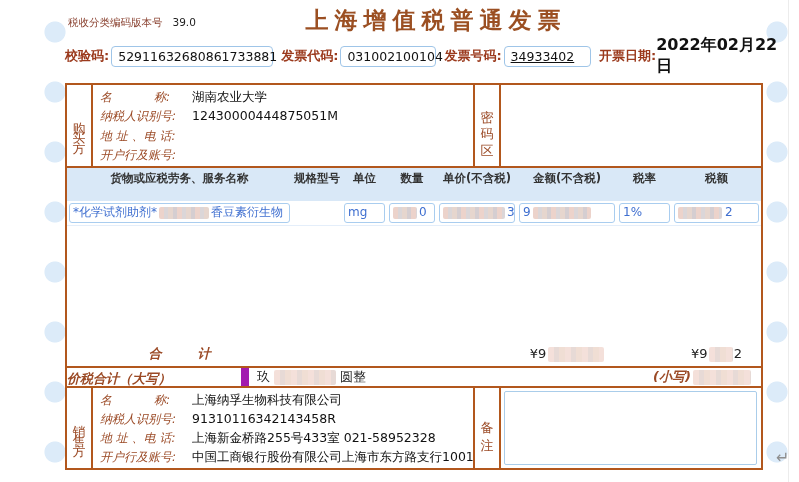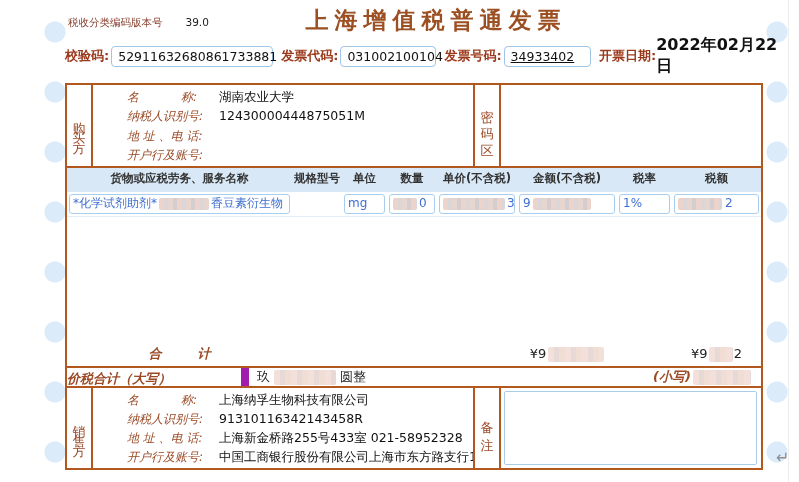--- a/index.html
+++ b/index.html
@@ -9,21 +9,21 @@
   .dots{position:absolute;top:0;bottom:0;width:22px;
         background-image:radial-gradient(circle 11px at 11px 12px,#dcebf9 92%,rgba(220,235,249,0) 100%);
         background-size:22px 60px;background-repeat:repeat-y;background-position:0 20px;}
   .dots.left{left:44px;}
   .dots.right{left:766px;}
   .vline-right{position:absolute;top:0;bottom:0;left:788px;width:1px;background:#ececec;}
   .return-arrow{position:absolute;left:776px;top:448px;color:#8f8f8f;font-size:16px;cursor:pointer;}
 
   
   .version-line{position:absolute;left:68px;top:16px;font-size:10.5px;color:#8c4534;}
-  .version-line .ver-val{color:#222;margin-left:23px;}
+  .version-line .ver-val{color:#222;margin-left:10px;}
   .title{position:absolute;left:65px;top:5px;width:698px;text-align:center;transform:translateX(22px);
          font-family:"DejaVu Serif","Liberation Serif",serif;font-weight:bold;font-size:23px;
          letter-spacing:6px;color:#9b4f22;}
   .fields-line{position:absolute;left:65px;top:44px;width:720px;height:24px;display:flex;align-items:center;}
   .flab{color:#9b3a1d;font-weight:bold;font-size:13px;white-space:pre;}
   .vbox{border:1.5px solid #9fc5e8;border-radius:4px;height:19px;line-height:19px;
         padding:0 6px;font-size:12.5px;color:#111;background:#fff;margin:0 8px 0 2px;}
   .vbox.w1{width:148px;} .vbox.w2{width:82px;} .vbox.w3{width:78px;text-decoration:underline;}
   .date-val{color:#111;font-weight:bold;font-size:16px;}
 
@@ -34,29 +34,29 @@
   .party-block{display:flex;height:85px;}
   .vcell{box-sizing:border-box;display:flex;align-items:center;justify-content:center;}
   .vsep{border-right:2px solid #b2571d;}
   .vtext{writing-mode:vertical-rl;text-orientation:upright;color:#9b4a26;font-size:13px;
          letter-spacing:9px;line-height:1;}
   .vtext.wide{letter-spacing:17px;}
   .party-col{width:26px;}
   .fields-col{width:382px;box-sizing:border-box;padding:2px 0 2px 7px;display:flex;
               flex-direction:column;justify-content:space-around;overflow:hidden;}
   .frow{height:20px;line-height:20px;white-space:nowrap;overflow:hidden;}
-  .flabel{display:inline-block;min-width:92px;color:#9b4a26;font-size:12px;font-style:italic;white-space:pre;margin-left:27px;}
+  .flabel{display:inline-block;min-width:92px;color:#9b4a26;font-size:12px;font-style:italic;white-space:pre;}
   .fvalue{color:#111;font-size:12.5px;}
   .pw-col{width:26px;}
   .rest-col{flex:1;position:relative;}
   .remark-inner{position:absolute;top:3px;left:3px;right:4px;bottom:3px;border:1px solid #aacdea;border-radius:2px;}
 
   
   .items-block{height:202px;display:flex;flex-direction:column;}
-  .hrow{display:flex;height:24px;background:#d9e8f7;}
+  .hrow{display:flex;height:33px;background:#d9e8f7;}
   .hcell{box-sizing:border-box;font-size:11.5px;font-weight:bold;color:#333;text-align:center;
          line-height:20px;overflow:hidden;white-space:nowrap;}
   .drow{display:flex;height:24px;align-items:center;border-bottom:1px solid #e4eefa;}
   .dcell{box-sizing:border-box;padding:0 2px;overflow:hidden;}
   .valbox{border:1px solid #a9cdef;border-radius:3px;height:18px;line-height:16px;padding:0 3px;
           font-size:12px;color:#3f6fd0;white-space:nowrap;overflow:hidden;background:#fff;}
   .c-name{width:225px;} .c-spec{width:50px;} .c-unit{width:45px;} .c-qty{width:50px;}
   .c-price{width:80px;} .c-amt{width:100px;} .c-rate{width:55px;} .c-tax{width:93px;flex:1;}
   .tbody-empty{flex:1;}
   .trow{display:flex;height:24px;align-items:center;font-size:13px;margin-top:48px;}

